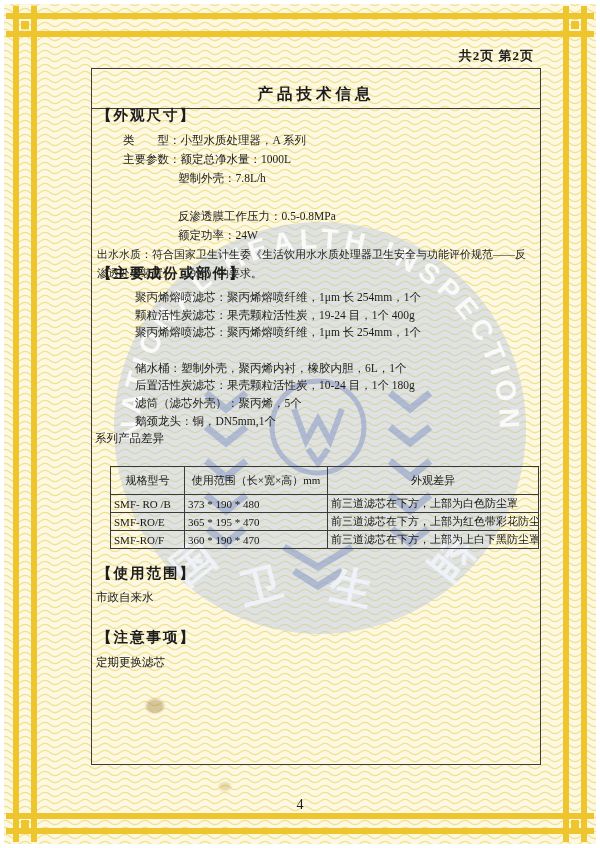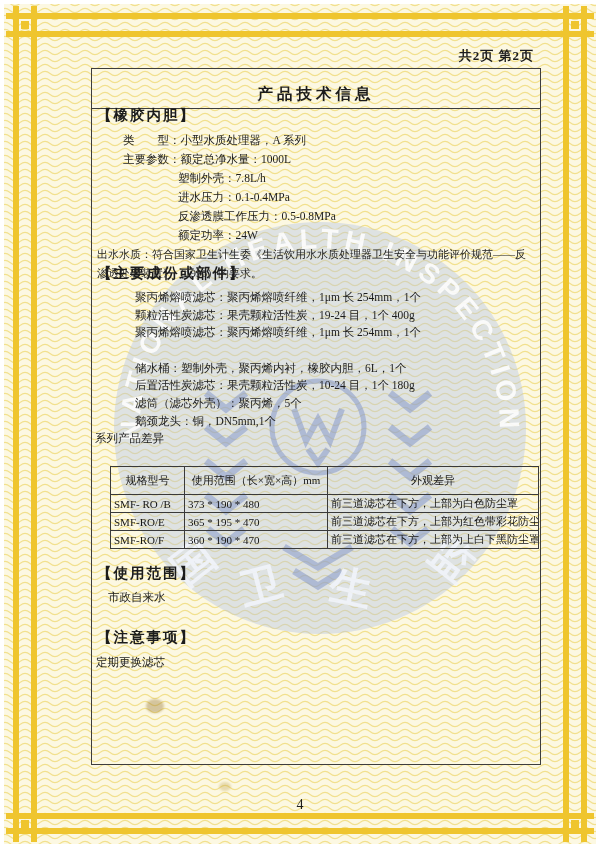--- a/index.html
+++ b/index.html
@@ -96,25 +96,24 @@
       <text x="450" y="572" transform="rotate(38 450 562)">监</text>
     </g>
   </svg>
 
   <div class="abs page-count">共2页 第2页</div>
 
   <div class="abs doc-box">
     <div class="doc-title">产品技术信息</div>
   </div>
 
-  <div class="abs h-bracket" style="left:97px;top:106px;">【橡胶内胆】</div>
+  <div class="abs h-bracket" style="left:97px;top:106px;">【外观尺寸】</div>
   <div class="abs body-txt" style="left:123px;top:131px;">类　　型：小型水质处理器，A 系列</div>
   <div class="abs body-txt" style="left:123px;top:150px;">主要参数：额定总净水量：1000L</div>
   <div class="abs body-txt" style="left:178px;top:169px;">塑制外壳：7.8L/h</div>
-  <div class="abs body-txt" style="left:178px;top:188px;">进水压力：0.1-0.4MPa</div>
   <div class="abs body-txt" style="left:178px;top:207px;">反渗透膜工作压力：0.5-0.8MPa</div>
   <div class="abs body-txt" style="left:178px;top:226px;">额定功率：24W</div>
   <div class="abs para" style="left:97px;top:245px;width:438px;">出水水质：符合国家卫生计生委《生活饮用水水质处理器卫生安全与功能评价规范——反渗透处理装置》（1996）的要求。</div>
 
   <div class="abs h-bracket" style="left:97px;top:264px;">【主要成份或部件】</div>
   <div class="abs comp" style="left:135px;top:289px;">聚丙烯熔喷滤芯：聚丙烯熔喷纤维，1μm 长 254mm，1个</div>
   <div class="abs comp" style="left:135px;top:307px;">颗粒活性炭滤芯：果壳颗粒活性炭，19-24 目，1个 400g</div>
   <div class="abs comp" style="left:135px;top:324px;">聚丙烯熔喷滤芯：聚丙烯熔喷纤维，1μm 长 254mm，1个</div>
   <div class="abs comp" style="left:135px;top:360px;">储水桶：塑制外壳，聚丙烯内衬，橡胶内胆，6L，1个</div>
   <div class="abs comp" style="left:135px;top:377px;">后置活性炭滤芯：果壳颗粒活性炭，10-24 目，1个 180g</div>
@@ -148,21 +147,21 @@
       </tr>
       <tr>
         <td>SMF-RO/F</td>
         <td>360 * 190 * 470</td>
         <td>前三道滤芯在下方，上部为上白下黑防尘罩</td>
       </tr>
     </tbody>
   </table>
 
   <div class="abs h-bracket" style="left:97px;top:564px;">【使用范围】</div>
-  <div class="abs body-txt" style="left:108px;top:588px;">市政自来水</div>
+  <div class="abs body-txt" style="left:96px;top:588px;">市政自来水</div>
 
   <div class="abs h-bracket" style="left:97px;top:628px;">【注意事项】</div>
   <div class="abs body-txt" style="left:96px;top:653px;">定期更换滤芯</div>
 
   <div class="abs stain1"></div>
   <div class="abs stain2"></div>
 
   <div class="abs page-num">4</div>
 
 </div>

